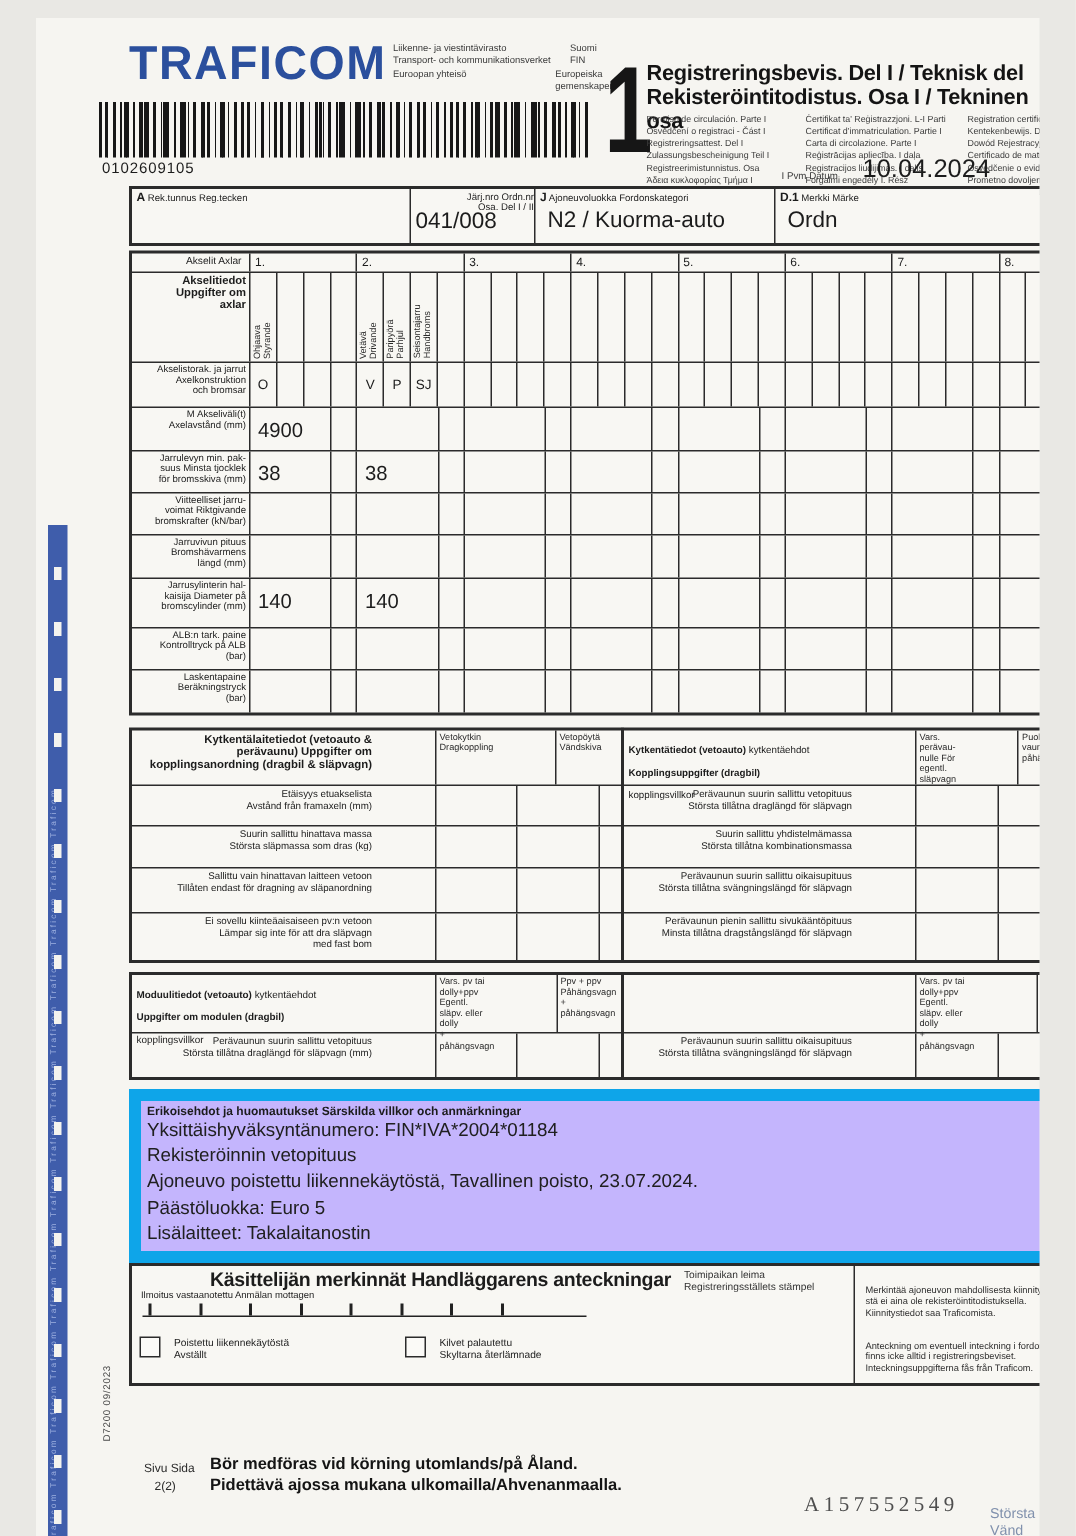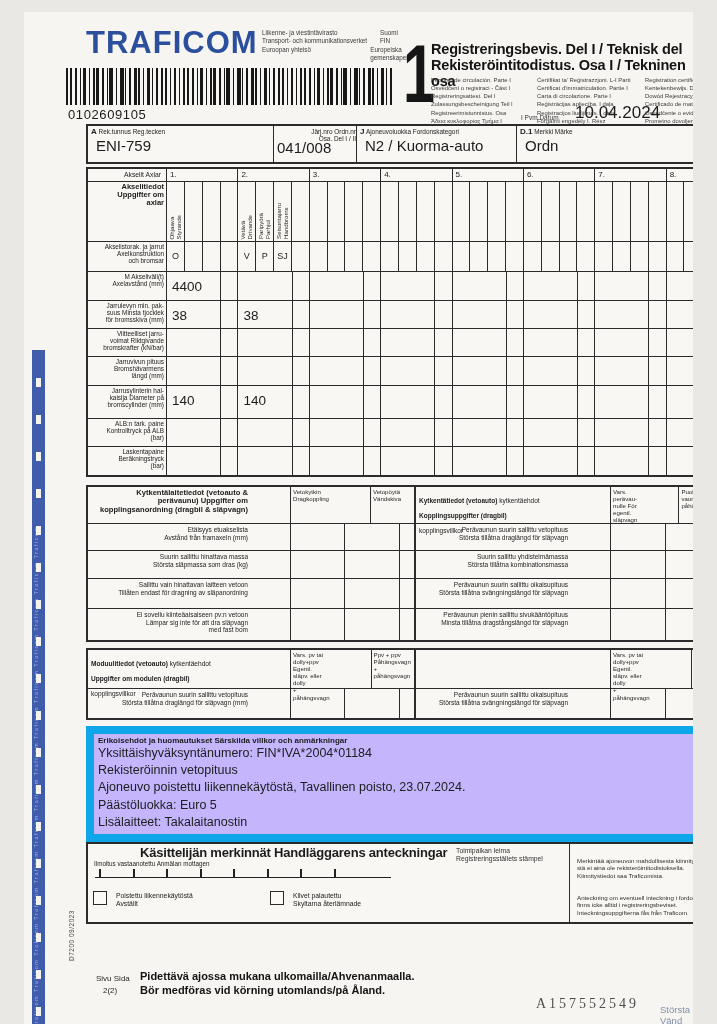--- a/index.html
+++ b/index.html
@@ -17,21 +17,21 @@
   .titles { position:absolute; left:407px; top:29px; font-weight:bold; font-size:14.5px; line-height:16px; letter-spacing:-0.2px; color:#141414; }
   .mlcols { position:absolute; left:407px; top:64px; display:flex; width:310px; }
   .mlcol { font-size:5.9px; line-height:8.15px; color:#3c3c3c; }
   .mlc1 { width:106px; } .mlc2 { width:108px; } .mlc3 { width:96px; }
 
   .barcode { position:absolute; left:42px; top:56px; width:326px; height:37px;
     background:
       repeating-linear-gradient(90deg, #171717 0 2px, transparent 2px 5px, #171717 5px 6px, transparent 6px 9px),
       repeating-linear-gradient(90deg, transparent 0 4px, #171717 4px 6px, transparent 6px 13px);
   }
-  .bcnum { position:absolute; left:44px; top:95px; font-size:13px; letter-spacing:0.6px; }
+  .bcnum { position:absolute; left:44px; top:95px; font-size:10px; letter-spacing:0.6px; }
   .datelab { position:absolute; left:497px; top:102px; font-size:6.5px; color:#3a3a3a; }
   .dateval { position:absolute; left:551px; top:91px; font-size:17px; }
 
   
   .main { position:absolute; left:62px; top:112px; width:653px; }
 
   
   .idtbl { display:flex; border:2px solid #2b2b2b; height:40px; background:#f8f7f3; }
   .idcell + .idcell { border-left:1.5px solid #2b2b2b; }
   .idlab { font-size:6.4px; line-height:7.2px; padding:2px 0 0 3px; }
@@ -169,21 +169,20 @@
   </div>
 
   <div class="datelab">I Pvm Datum</div>
   <div class="dateval">10.04.2024</div>
 
   <div class="main">
 
     <div class="idtbl">
       <div class="idcell" style="width:185px">
         <div class="idlab"><b>A</b> <span>Rek.tunnus Reg.tecken</span></div>
-        <div class="idval">ENI-759</div>
       </div>
       <div class="idcell" style="width:83px">
         <div class="idlab pre">Järj.nro Ordn.nr
 Osa. Del I / II</div>
         <div class="idval" style="margin-top:-3px;padding-left:3px">041/008</div>
       </div>
       <div class="idcell" style="width:160px">
         <div class="idlab"><b>J</b> <span>Ajoneuvoluokka Fordonskategori</span></div>
         <div class="idval">N2 / Kuorma-auto</div>
       </div>
@@ -363,21 +362,21 @@
               <div class="sub"></div>
               <div class="sub"></div>
             </div>
           </div>
       </div>
 
       <div class="arow" style="height:29px">
         <div class="alab pre">M Akseliväli(t)
 Axelavstånd (mm)</div>
         <div class="ax split">
-            <div class="axval">4400</div>
+            <div class="axval">4900</div>
           </div>
         <div class="ax split">
             <div class="axval"></div>
           </div>
         <div class="ax split"></div>
           <div class="ax split"></div>
           <div class="ax split"></div>
           <div class="ax split"></div>
           <div class="ax split"></div>
           <div class="ax split"></div>
@@ -661,19 +660,19 @@
       </div>
     </div>
 
   </div>
 
   <div class="pgnum">
     <div>Sivu Sida</div>
     <div class="v">2(2)</div>
   </div>
   <div class="keep">
+    <div>Bör medföras vid körning utomlands/på Åland.</div>
     <div>Pidettävä ajossa mukana ulkomailla/Ahvenanmaalla.</div>
-    <div>Bör medföras vid körning utomlands/på Åland.</div>
   </div>
   <div class="serial">A157552549</div>
   <div class="turn">Största Vänd</div>
 
 </div>
 
 </body></html>

